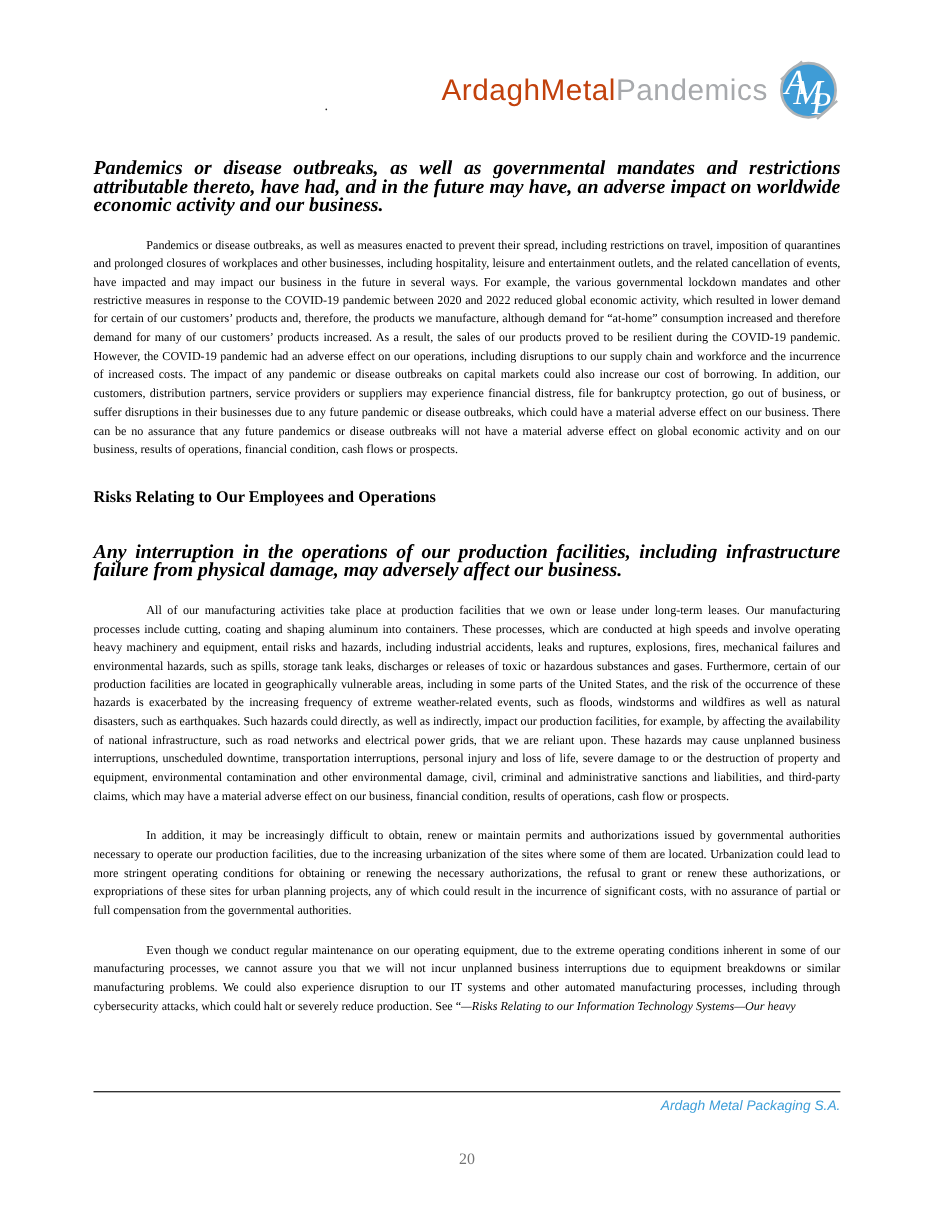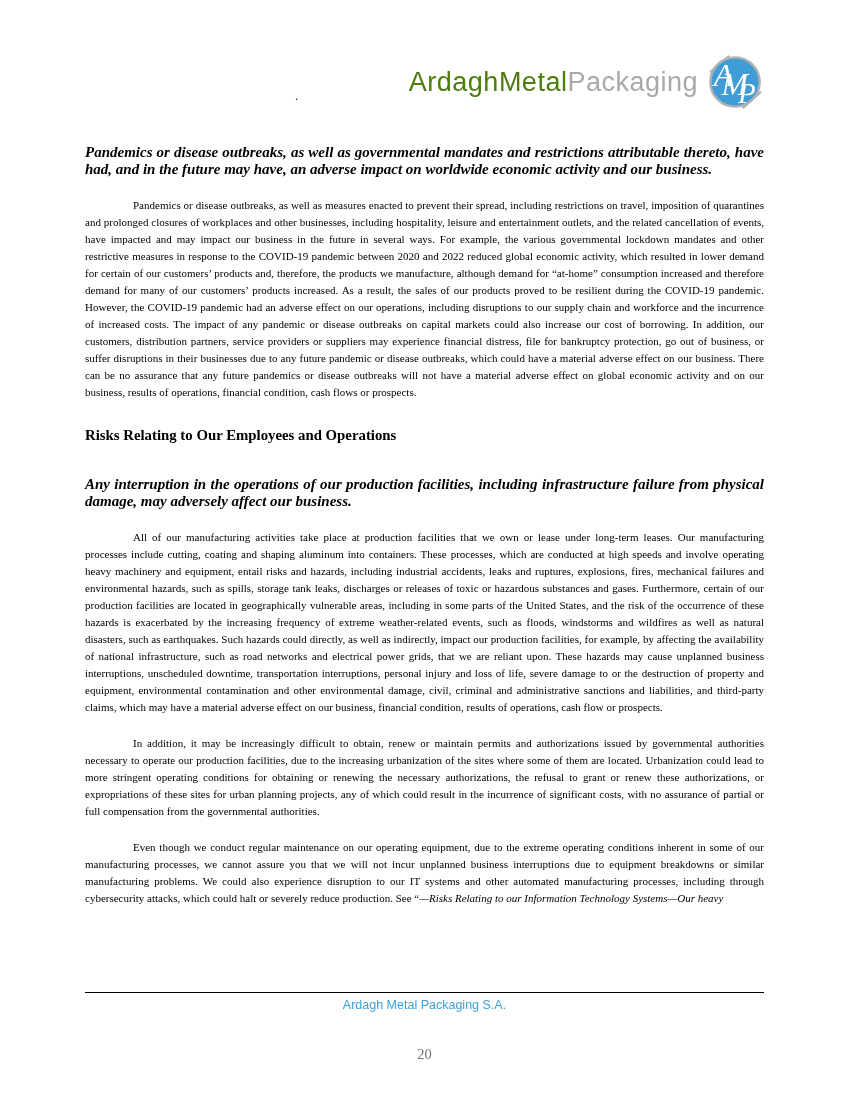--- a/index.html
+++ b/index.html
@@ -29,36 +29,36 @@
     align-items: center;
     gap: 8px;
   }
   .logo-text {
     font-family: "Liberation Sans", sans-serif;
     font-weight: 300;
     font-size: 27px;
     letter-spacing: 0.5px;
     white-space: nowrap;
   }
-  .logo-blue { color: #4d7c0f; }
+  .logo-blue { color: #c2410c; }
   .logo-gray { color: #a7a9ac; }
   .logo-mark { width: 58px; height: 58px; display: block; }
   .stray-dot {
     position: absolute;
     left: 295px;
     top: 88px;
     font-size: 13px;
     color: #222;
   }
 
   
   .risk-heading {
     font-weight: bold;
     font-style: italic;
-    font-size: 15px;
+    font-size: 18px;
     line-height: 17.2px;
     text-align: justify;
     margin-top: 32px;
   }
   .section-heading {
     font-weight: bold;
     font-size: 14.8px;
     line-height: 17.2px;
     margin-top: 26px;
   }
@@ -78,45 +78,46 @@
     right: 85px;
     top: 992px;
     border: none;
     border-top: 1.5px solid #000000;
   }
   .footer-company {
     position: absolute;
     left: 85px;
     right: 85px;
     top: 998px;
-    text-align: center;
+    text-align: right;
     font-family: "Liberation Sans", sans-serif;
     font-size: 12.5px;
     color: #3d9ed8;
+    font-style: italic;
   }
   .page-number {
     position: absolute;
     left: 0;
     right: 0;
     top: 1046px;
     text-align: center;
     font-size: 14.5px;
     color: #737373;
   }
 </style>
 </head>
 <body>
 
 <div class="page">
 
   <div class="content">
     <div class="header">
       <div class="logo">
         <div class="logo-text">
-          <span class="logo-blue">ArdaghMetal</span><span class="logo-gray">Packaging</span>
+          <span class="logo-blue">ArdaghMetal</span><span class="logo-gray">Pandemics</span>
         </div>
         <svg class="logo-mark" viewBox="0 0 60 60">
           <line x1="4" y1="20" x2="24" y2="3" stroke="#aeb2b5" stroke-width="2.2"></line>
           <line x1="38" y1="57" x2="57" y2="40" stroke="#aeb2b5" stroke-width="2.2"></line>
           <circle cx="30" cy="30" r="25.5" fill="#3f9cd6" stroke="#aeb2b5" stroke-width="2.5"></circle>
           <text x="8" y="34" font-family="Liberation Serif, serif" font-style="italic" font-size="33" fill="#ffffff">A</text>
           <text x="16" y="43" font-family="Liberation Serif, serif" font-style="italic" font-size="33" fill="#ffffff">M</text>
           <text x="33" y="52" font-family="Liberation Serif, serif" font-style="italic" font-size="30" fill="#ffffff">P</text>
         </svg>
       </div>

